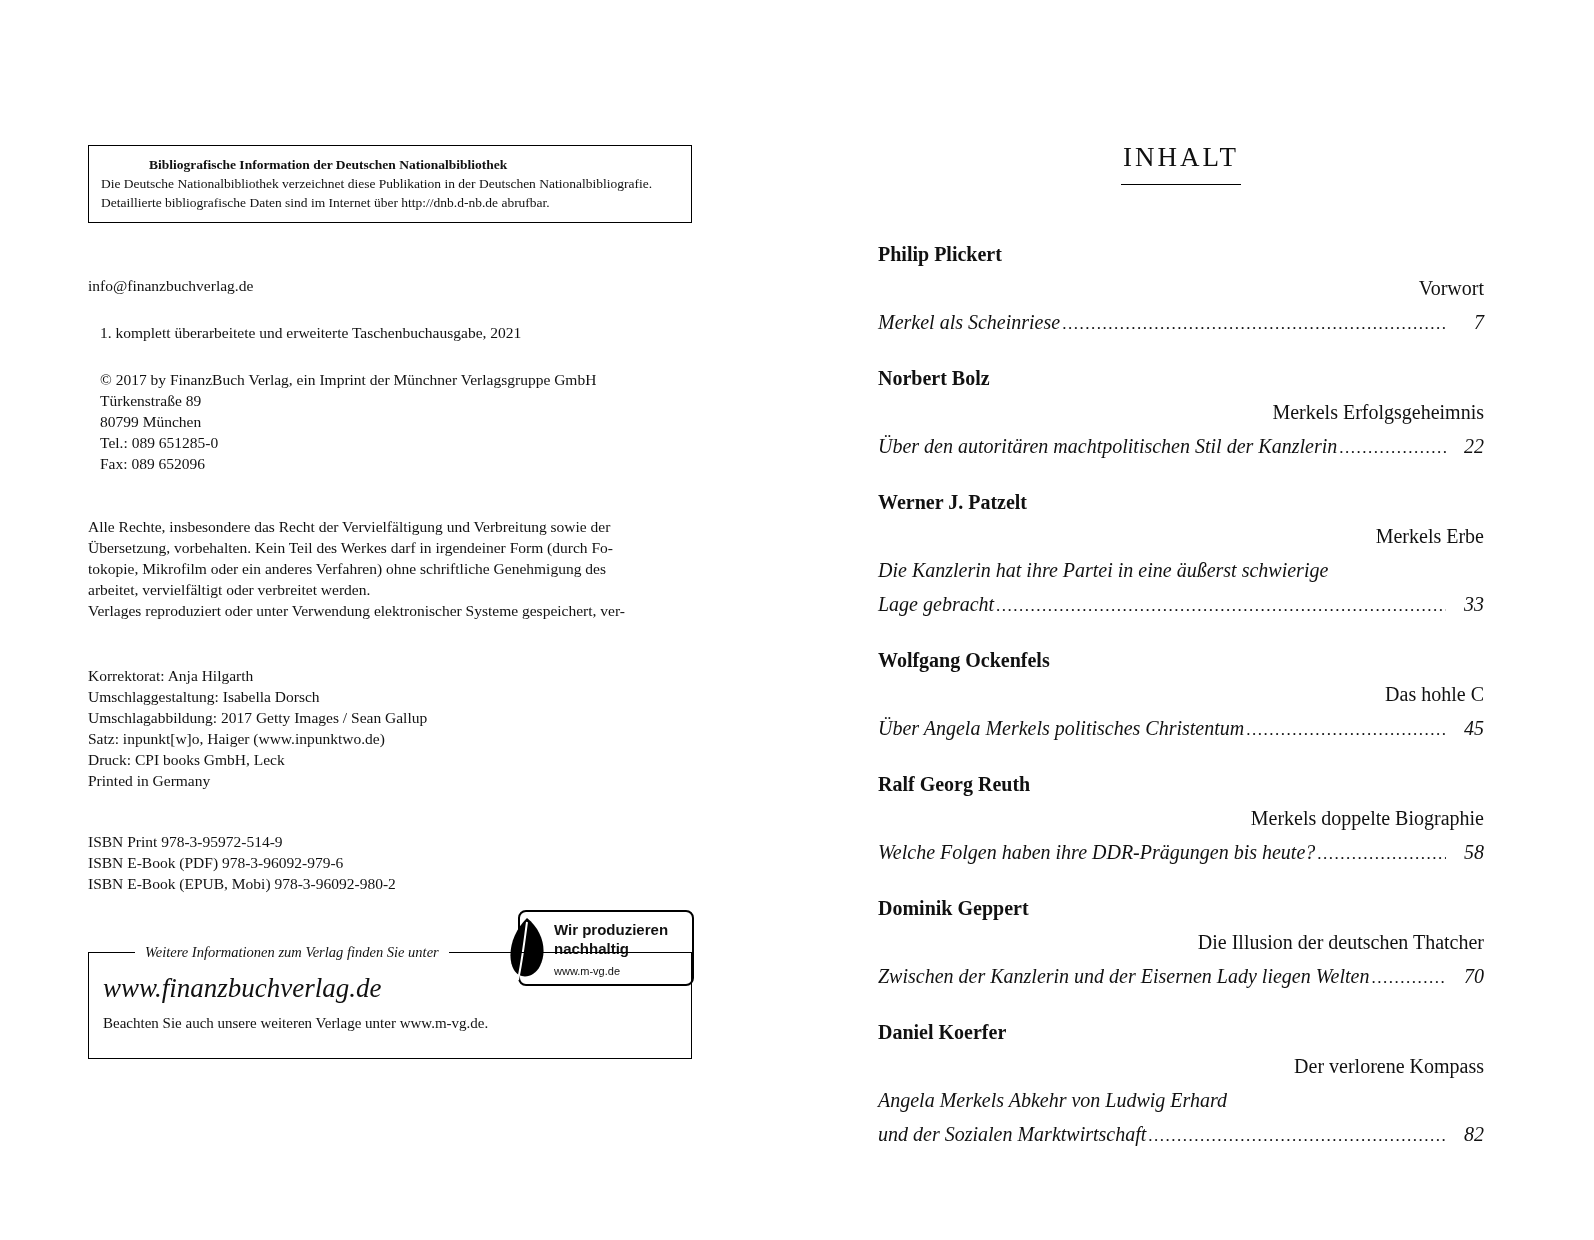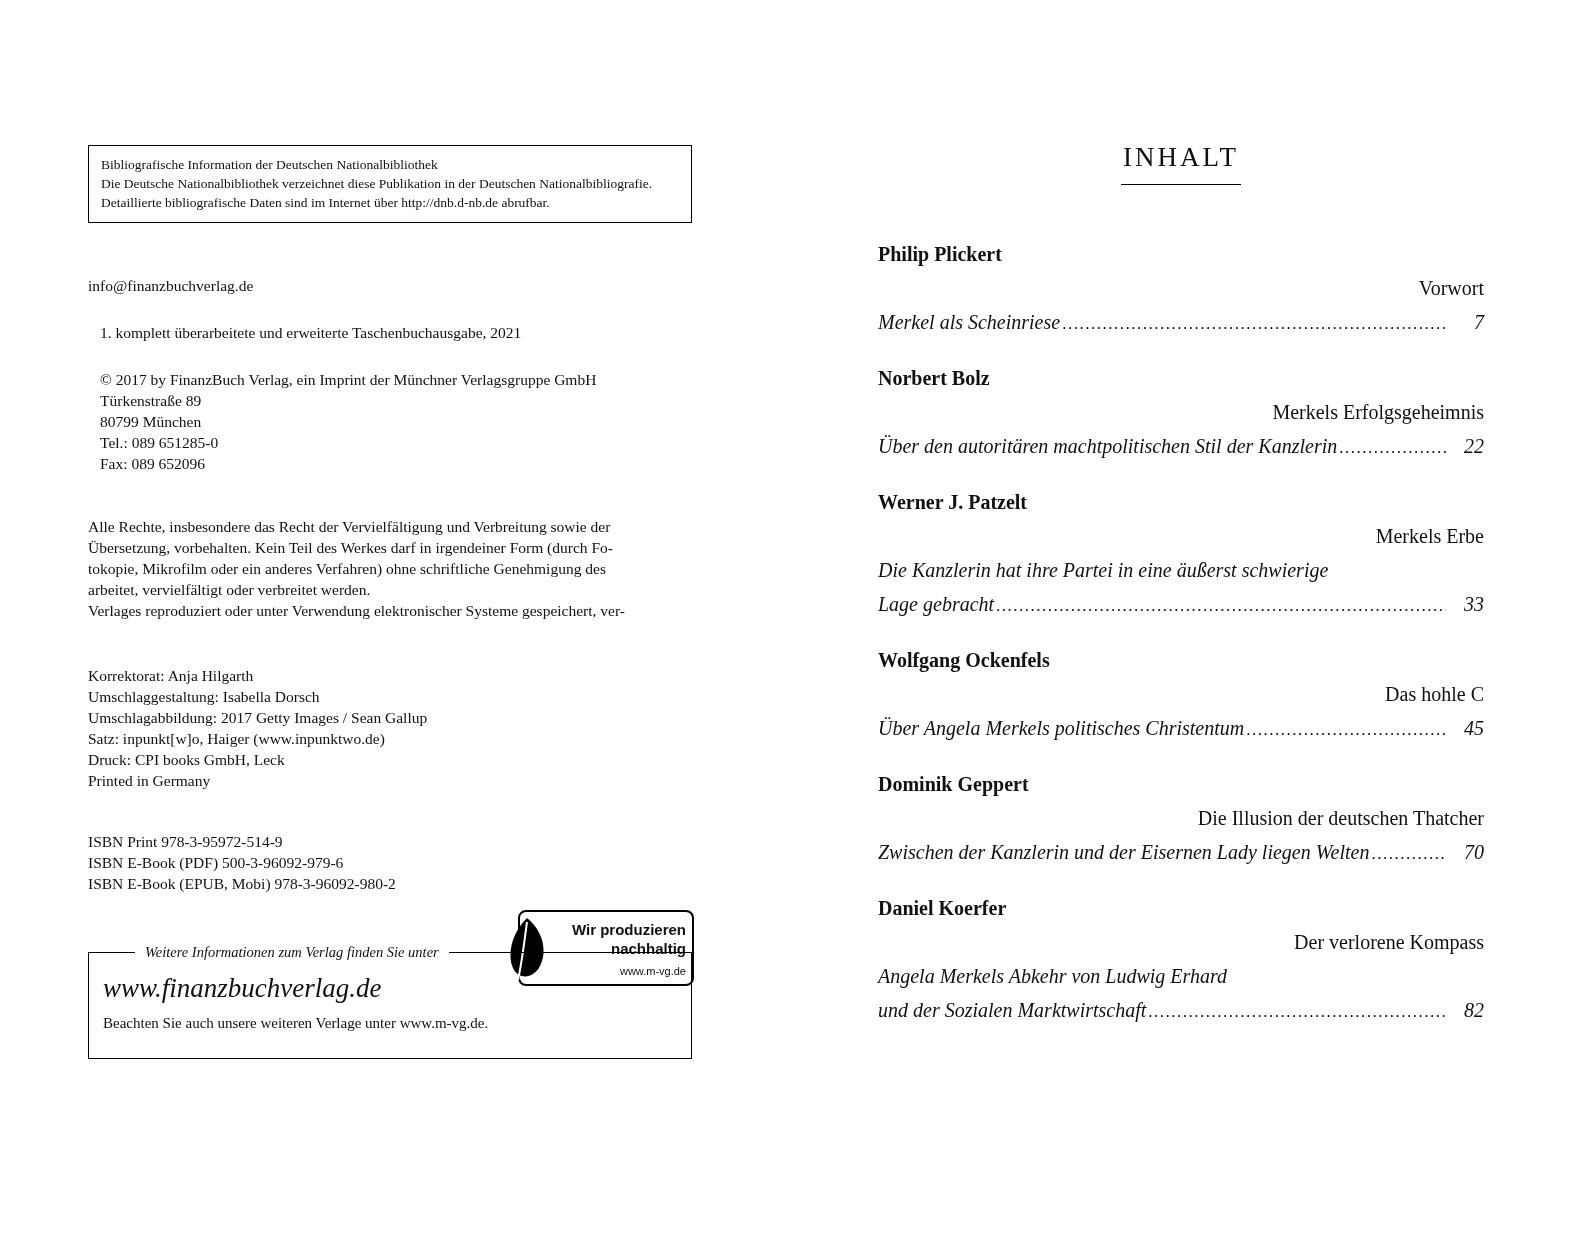--- a/index.html
+++ b/index.html
@@ -22,21 +22,21 @@
     width: 604px;
     font-size: 15.5px;
     line-height: 21px;
   }
   .bib-box {
     border: 1px solid #000;
     padding: 9px 12px 10px 12px;
     font-size: 13.5px;
     line-height: 19px;
   }
-  .bib-box .bib-title { font-weight: normal; }
+  .bib-box .bib-title { font-weight: bold; margin-left: 48px; }
   .block { margin-top: 26px; margin-left: 12px; }
   .bold { font-weight: bold; }
   .line { white-space: nowrap; }
   .contact { margin-top: 52px; }
   .rights-block { margin-top: 42px; }
   .credits-block { margin-top: 44px; }
   .isbn-block { margin-top: 40px; }
 
   
   .eco-badge {
@@ -54,21 +54,21 @@
     left: -16px;
     top: 4px;
     width: 46px;
     height: 68px;
   }
   .eco-text {
     position: absolute;
     left: 34px;
     top: 8px;
     right: 6px;
-    text-align: right;
+    text-align: left;
   }
   .eco-line { font-weight: bold; font-size: 15px; line-height: 19px; font-family: "Liberation Sans", sans-serif; }
   .eco-url { font-size: 11px; margin-top: 3px; font-family: "Liberation Sans", sans-serif; }
 
   
   .footer-box {
     position: relative;
     margin-top: 58px;
     border: 1px solid #000;
     padding: 22px 14px 24px 14px;
@@ -168,21 +168,21 @@
       <div class="line">Korrektorat: Anja Hilgarth</div>
       <div class="line">Umschlaggestaltung: Isabella Dorsch</div>
       <div class="line">Umschlagabbildung: 2017 Getty Images / Sean Gallup</div>
       <div class="line">Satz: inpunkt[w]o, Haiger (www.inpunktwo.de)</div>
       <div class="line">Druck: CPI books GmbH, Leck</div>
       <div class="line">Printed in Germany</div>
     </div>
 
     <div class="isbn-block">
       <div class="line">ISBN Print 978-3-95972-514-9</div>
-      <div class="line">ISBN E-Book (PDF) 500-3-96092-979-6</div>
+      <div class="line">ISBN E-Book (PDF) 978-3-96092-979-6</div>
       <div class="line">ISBN E-Book (EPUB, Mobi) 978-3-96092-980-2</div>
     </div>
 
     <div class="eco-badge">
       <span class="leaf-icon">
         <svg viewBox="0 0 46 68" width="46" height="68" aria-hidden="true">
           <path d="M23 2 C38 14 44 34 36 50 C30 62 16 64 10 54 C2 40 8 16 23 2 Z" fill="#000"></path>
           <path d="M23 6 C20 28 18 46 14 64" stroke="#fff" stroke-width="2" fill="none"></path>
         </svg>
       </span>
@@ -243,20 +243,29 @@
       <div class="toc-entry">
         <div class="toc-author">Wolfgang Ockenfels</div>
         <div class="toc-item-title">Das hohle C</div>
         <div class="toc-line">
           <span class="toc-sub">Über Angela Merkels politisches Christentum</span>
           <span class="leader"></span>
           <span class="toc-page">45</span>
         </div>
       </div>
 
+      <div class="toc-entry">
+        <div class="toc-author">Ralf Georg Reuth</div>
+        <div class="toc-item-title">Merkels doppelte Biographie</div>
+        <div class="toc-line">
+          <span class="toc-sub">Welche Folgen haben ihre DDR-Prägungen bis heute?</span>
+          <span class="leader"></span>
+          <span class="toc-page">58</span>
+        </div>
+      </div>
 
       <div class="toc-entry">
         <div class="toc-author">Dominik Geppert</div>
         <div class="toc-item-title">Die Illusion der deutschen Thatcher</div>
         <div class="toc-line">
           <span class="toc-sub">Zwischen der Kanzlerin und der Eisernen Lady liegen Welten</span>
           <span class="leader"></span>
           <span class="toc-page">70</span>
         </div>
       </div>

